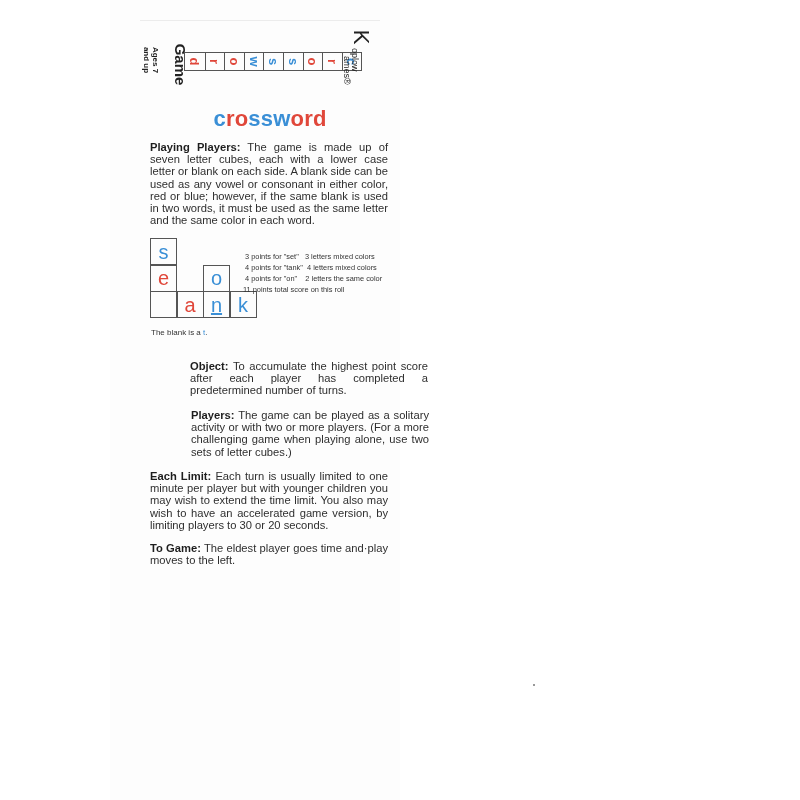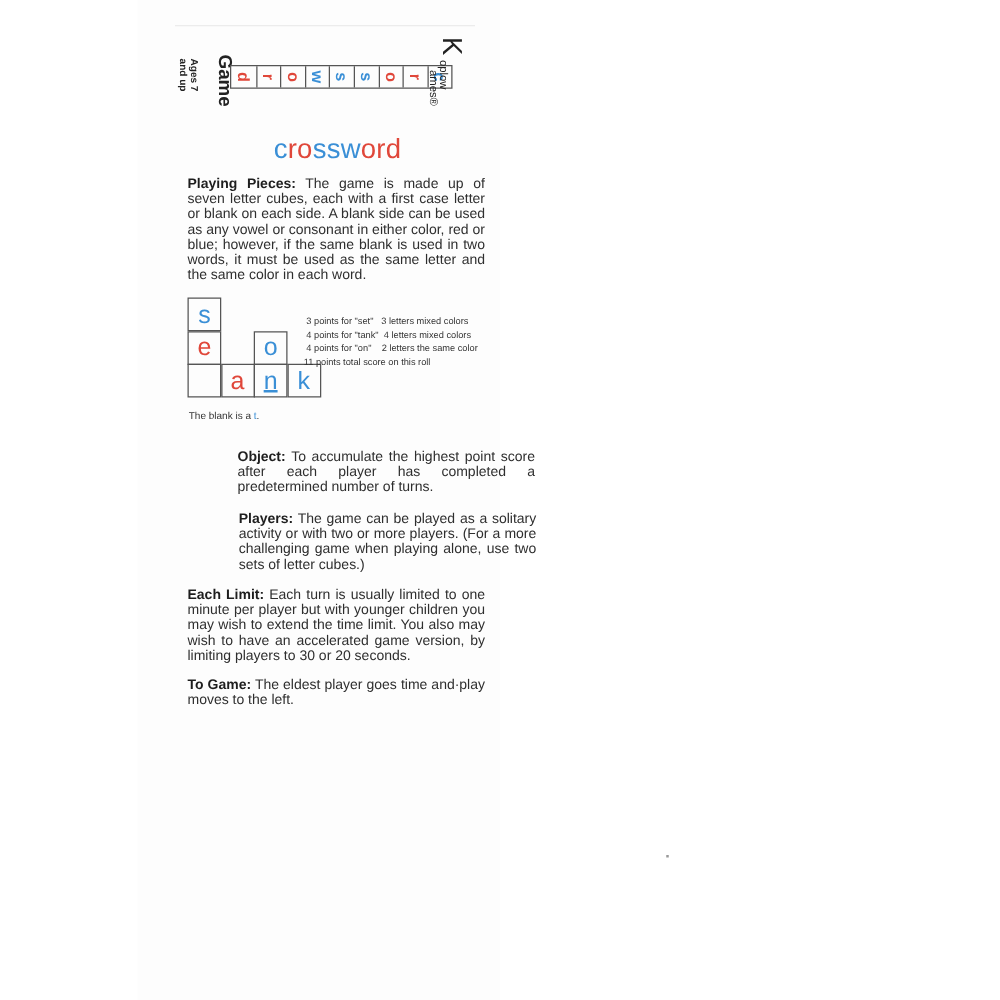--- a/index.html
+++ b/index.html
@@ -119,21 +119,21 @@
       font-size: 9px;
       color: #222;
       white-space: nowrap;
     }
     .title {
       position: absolute;
       left: 140px;
       top: 106px;
       width: 260px;
       text-align: center;
-      font-weight: normal;
+      font-weight: bold;
       font-size: 22px;
       letter-spacing: 0.2px;
     }
     .blue { color: #3a8fd6; }
     .section {
       position: absolute;
       left: 150px;
       width: 238px;
       font-size: 11.2px;
       line-height: 12.2px;
@@ -227,21 +227,21 @@
 
 <div class="logo">
   <span class="k">K</span>
   <span class="koplow">oplow</span>
   <span class="games"><span>ames</span><span>®</span></span>
 </div>
 
 <div class="title" id="title"><span style="color: rgb(58, 143, 214);">c</span><span style="color: rgb(224, 71, 58);">r</span><span style="color: rgb(224, 71, 58);">o</span><span style="color: rgb(58, 143, 214);">s</span><span style="color: rgb(58, 143, 214);">s</span><span style="color: rgb(58, 143, 214);">w</span><span style="color: rgb(224, 71, 58);">o</span><span style="color: rgb(224, 71, 58);">r</span><span style="color: rgb(224, 71, 58);">d</span></div>
 
 <div class="section" style="top:141px;">
-  <b>Playing Pieces:</b><span> The game is made up of seven letter cubes, each with a first case letter or blank on each side.  A blank side can be used as any vowel or consonant in either color, red or blue; however, if the same blank is used in two words, it must be used as the same letter and the same color in each word.</span>
+  <b>Playing Players:</b><span> The game is made up of seven letter cubes, each with a lower case letter or blank on each side.  A blank side can be used as any vowel or consonant in either color, red or blue; however, if the same blank is used in two words, it must be used as the same letter and the same color in each word.</span>
 </div>
 
 <div class="grid" id="grid">
     <div class="tile" style="left: 0px; top: 0px; color: rgb(58, 143, 214);">s</div>
     <div class="tile" style="left: 0px; top: 26.5px; color: rgb(224, 71, 58);">e</div>
     <div class="tile" style="left: 0px; top: 53px; color: rgb(58, 143, 214);"></div>
     <div class="tile" style="left: 26.5px; top: 53px; color: rgb(224, 71, 58);">a</div>
     <div class="tile" style="left: 53px; top: 26.5px; color: rgb(58, 143, 214);">o</div>
     <div class="tile" style="left: 53px; top: 53px; color: rgb(58, 143, 214); text-decoration: underline;">n</div>
     <div class="tile" style="left: 79.5px; top: 53px; color: rgb(58, 143, 214);">k</div>

